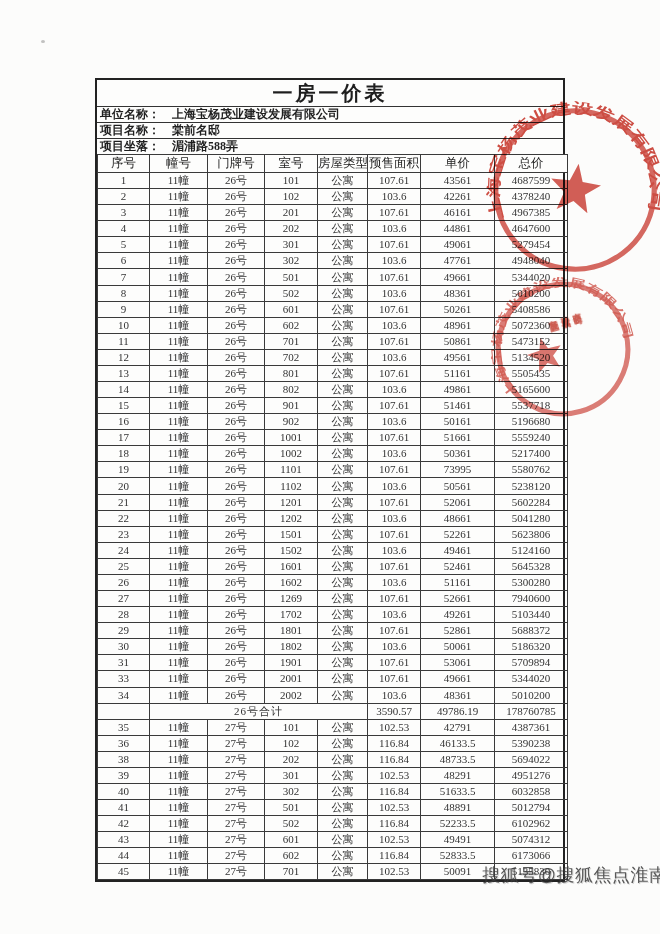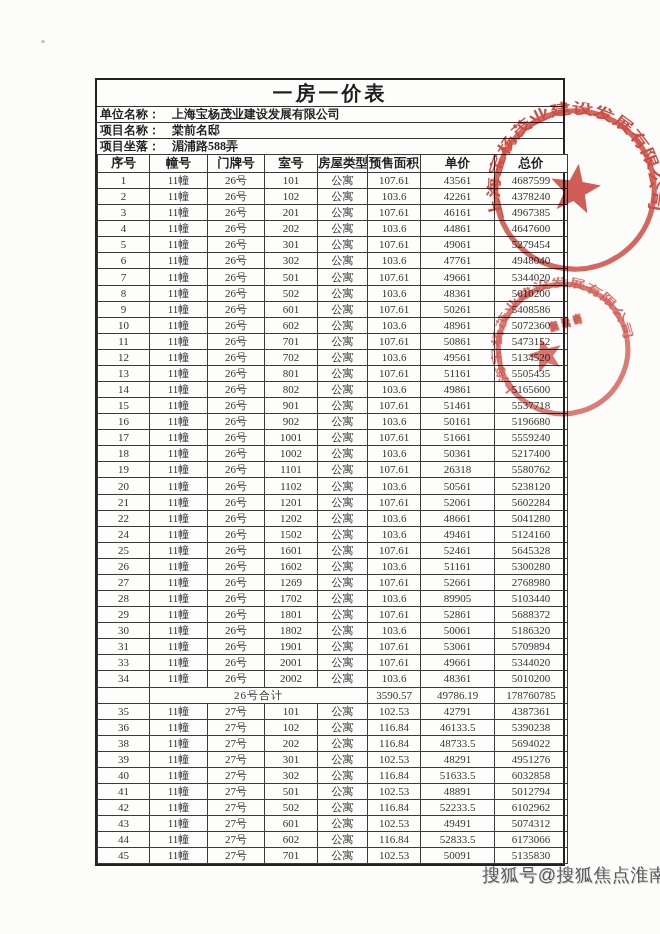--- a/index.html
+++ b/index.html
@@ -30,21 +30,21 @@
   .info-row .lbl{margin-right:12px;}
   table.price{
     width:470px; border-collapse:collapse; table-layout:fixed;
     margin-top:0; border-top:1px solid #333;
   }
   table.price th, table.price td{
     border:1px solid #3a3a3a; padding:0; text-align:center; overflow:hidden;
     white-space:nowrap;
   }
   table.price th{
-    height:17px; font-size:12.5px; font-weight:bold; color:#1f1f1f; background:#fdfdfc;
+    height:17px; font-size:12.5px; font-weight:normal; color:#1f1f1f; background:#fdfdfc;
   }
   table.price td{
     height:15.08px; font-size:11px; line-height:1; color:#333;
   }
   td.merged{font-size:11.5px; letter-spacing:1px;}
   col.c0{width:52px;} col.c1{width:58px;} col.c2{width:57px;} col.c3{width:53px;}
   col.c4{width:50px;} col.c5{width:53px;} col.c6{width:74px;} col.c7{width:73px;}
 
   
   .stamp{position:absolute; pointer-events:none; mix-blend-mode:multiply; opacity:.88;}
@@ -295,21 +295,21 @@
             <td>50361</td>
             <td>5217400</td>
           </tr>
           <tr>
             <td>19</td>
             <td>11幢</td>
             <td>26号</td>
             <td>1101</td>
             <td>公寓</td>
             <td>107.61</td>
-            <td>26318</td>
+            <td>73995</td>
             <td>5580762</td>
           </tr>
           <tr>
             <td>20</td>
             <td>11幢</td>
             <td>26号</td>
             <td>1102</td>
             <td>公寓</td>
             <td>103.6</td>
             <td>50561</td>
@@ -329,20 +329,30 @@
             <td>22</td>
             <td>11幢</td>
             <td>26号</td>
             <td>1202</td>
             <td>公寓</td>
             <td>103.6</td>
             <td>48661</td>
             <td>5041280</td>
           </tr>
           <tr>
+            <td>23</td>
+            <td>11幢</td>
+            <td>26号</td>
+            <td>1501</td>
+            <td>公寓</td>
+            <td>107.61</td>
+            <td>52261</td>
+            <td>5623806</td>
+          </tr>
+          <tr>
             <td>24</td>
             <td>11幢</td>
             <td>26号</td>
             <td>1502</td>
             <td>公寓</td>
             <td>103.6</td>
             <td>49461</td>
             <td>5124160</td>
           </tr>
           <tr>
@@ -366,30 +376,30 @@
             <td>5300280</td>
           </tr>
           <tr>
             <td>27</td>
             <td>11幢</td>
             <td>26号</td>
             <td>1269</td>
             <td>公寓</td>
             <td>107.61</td>
             <td>52661</td>
-            <td>2768980</td>
+            <td>7940600</td>
           </tr>
           <tr>
             <td>28</td>
             <td>11幢</td>
             <td>26号</td>
             <td>1702</td>
             <td>公寓</td>
             <td>103.6</td>
-            <td>89905</td>
+            <td>49261</td>
             <td>5103440</td>
           </tr>
           <tr>
             <td>29</td>
             <td>11幢</td>
             <td>26号</td>
             <td>1801</td>
             <td>公寓</td>
             <td>107.61</td>
             <td>52861</td>

